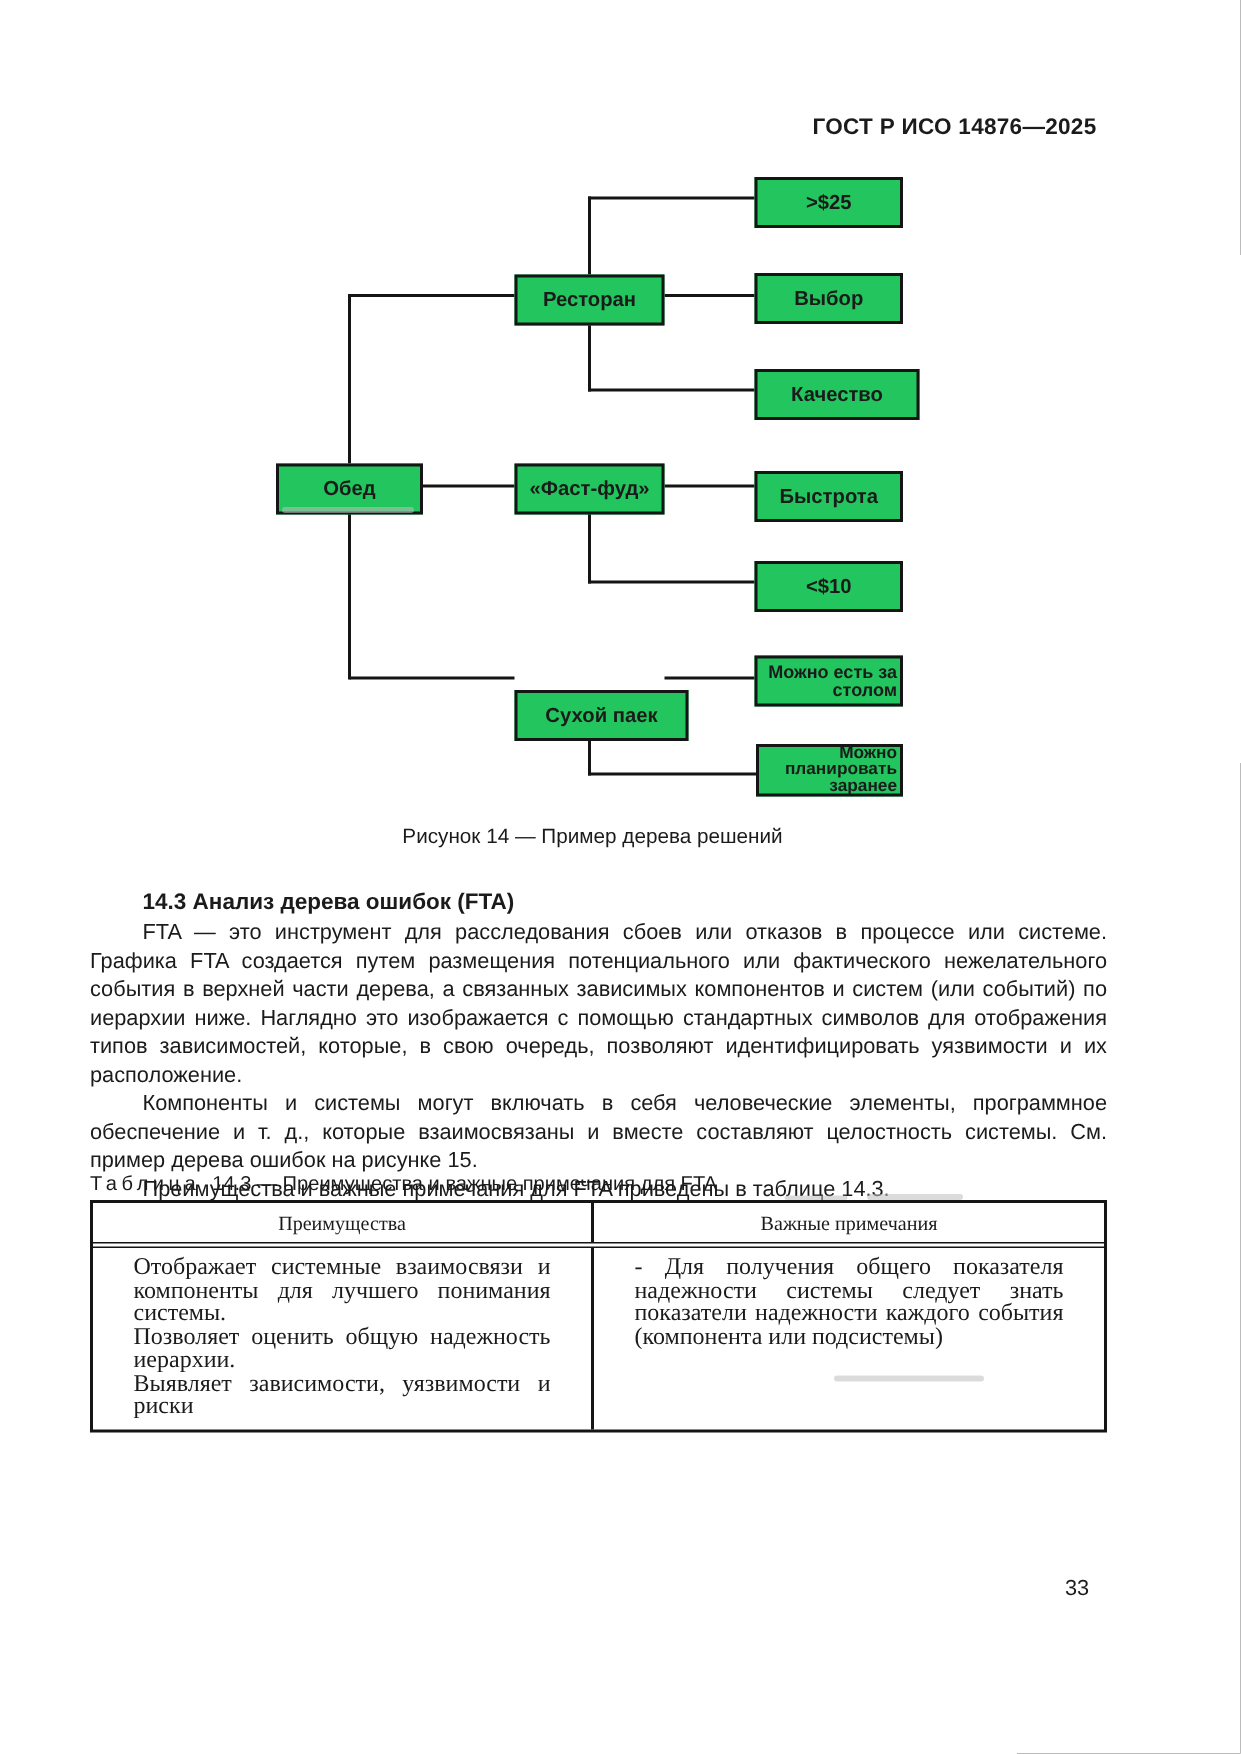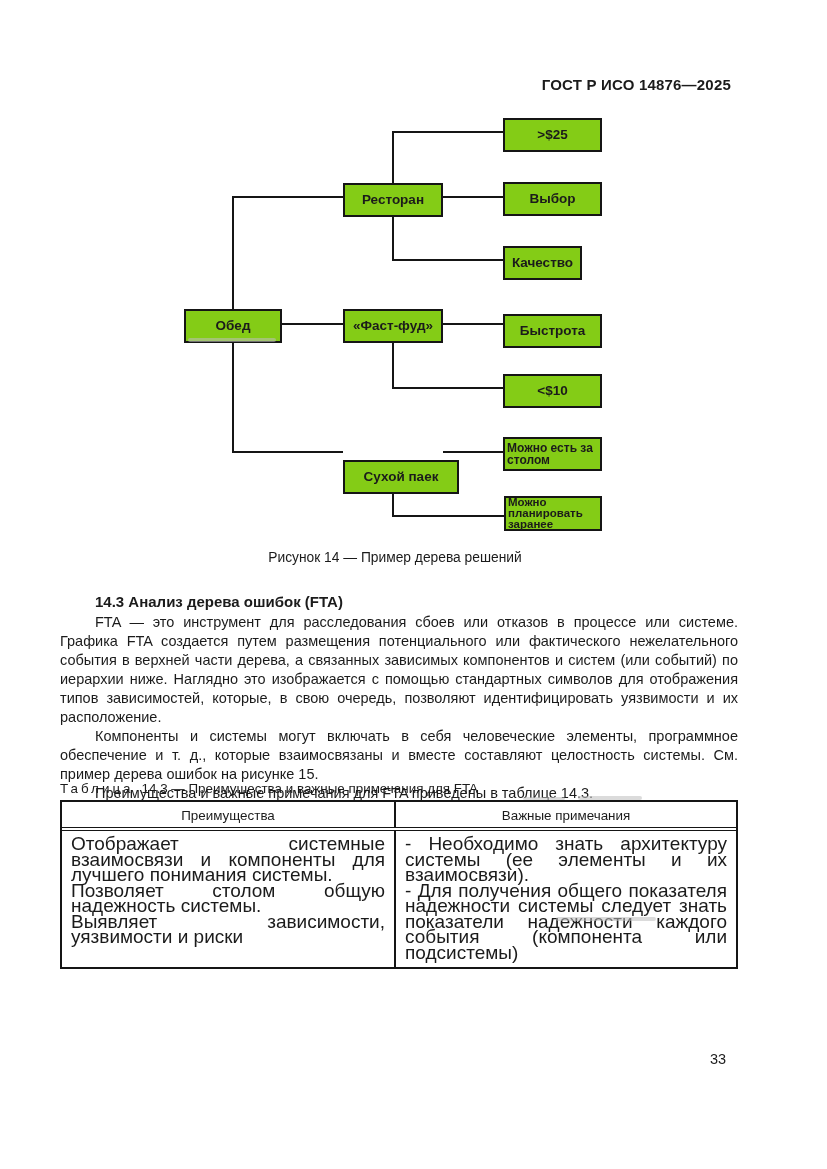--- a/index.html
+++ b/index.html
@@ -13,23 +13,23 @@
     position:absolute; top:76px; right:96px;
     font-size:15px; font-weight:bold; letter-spacing:.2px;
   }
   .page-number {
     position:absolute; top:1051px; left:700px; width:36px;
     text-align:center; font-size:14.5px;
   }
   
   .dbox {
     position:absolute; box-sizing:border-box;
-    border:2px solid #151515; background:#84cc16;
+    border:2px solid #151515; background:#22c55e;
     display:flex; align-items:center; justify-content:center;
-    text-align:left; font-weight:bold; font-size:13.5px; line-height:1.05;
+    text-align:right; font-weight:bold; font-size:13.5px; line-height:1.05;
     padding:15px 2px;
   }
   .dbox.small { font-size:12px;  line-height:12.5px; }
   .dbox.tiny  { font-size:11.5px; line-height:11px; }
   .ln { position:absolute; background:#151515; }
   .fig-caption {
     position:absolute; left:160px; top:550px; width:470px;
     text-align:center; font-size:13.8px;
   }
   
@@ -46,28 +46,28 @@
   .tbl-caption {
     position:absolute; left:60px; top:781px; font-size:13.4px;
   }
   .tbl-caption .spaced { letter-spacing:3px; margin-right:8px; }
   .tbl {
     position:absolute; left:60px; top:800px; width:678px;
     box-sizing:border-box; border:2px solid #151515; background:#fff;
   }
   .tbl-row { display:flex; }
   .tbl-head { border-bottom:4px double #151515; }
-  .tbl .cell { box-sizing:border-box; }
+  .tbl .cell { box-sizing:border-box;font-family:Liberation Serif, serif; }
   .tbl .c-left  { width:335px; border-right:2px solid #151515; }
   .tbl .c-right { width:341px; }
   .tbl-head .cell {
     padding:6px 8px 4px; text-align:center; font-size:13.4px;
   }
   .tbl-body .cell {
-    padding:5px 9px 7px; font-size:19px; line-height:15.5px;
+    padding:5px 27px 7px; font-size:16px; line-height:15.5px;
     text-align:justify;
   }
   .tbl-body .cell div { margin:0; }
   
   .smudge { position:absolute; background:#bfbfbf; opacity:.55; border-radius:2px; filter:blur(.4px); }
 </style>
 </head>
 <body>
 
 <div class="page">
@@ -94,21 +94,21 @@
     <div class="ln" style="left:392px;top:515px;width:112px;height:2px"></div>
 
     <div class="dbox" style="left:184px;top:309px;width:98px;height:30px">Обед</div>
 
     <div class="dbox" style="left:343px;top:183px;width:100px;height:29px">Ресторан</div>
     <div class="dbox" style="left:343px;top:309px;width:100px;height:29px">«Фаст-фуд»</div>
     <div class="dbox" style="left:343px;top:460px;width:116px;height:29px">Сухой паек</div>
 
     <div class="dbox" style="left:503px;top:118px;width:99px;height:29px">&gt;$25</div>
     <div class="dbox" style="left:503px;top:182px;width:99px;height:29px">Выбор</div>
-    <div class="dbox" style="left:503px;top:246px;width:79px;height:29px">Качество</div>
+    <div class="dbox" style="left:503px;top:246px;width:110px;height:29px">Качество</div>
     <div class="dbox" style="left:503px;top:314px;width:99px;height:29px">Быстрота</div>
     <div class="dbox" style="left:503px;top:374px;width:99px;height:29px">&lt;$10</div>
     <div class="dbox small" style="left:503px;top:437px;width:99px;height:30px">Можно есть за столом</div>
     <div class="dbox tiny" style="left:504px;top:496px;width:98px;height:35px">Можно планировать заранее</div>
 
     <div class="fig-caption">Рисунок 14 — Пример дерева решений</div>
   </div>
 
   <div class="text-flow">
     <h2>14.3 Анализ дерева ошибок (FTA)</h2>
@@ -122,25 +122,24 @@
   </div>
 
   <div class="tbl">
     <div class="tbl-row tbl-head">
       <div class="cell c-left">Преимущества</div>
       <div class="cell c-right">Важные примечания</div>
     </div>
     <div class="tbl-row tbl-body">
       <div class="cell c-left">
         <div>Отображает системные взаимосвязи и компоненты для лучшего понимания системы.</div>
-        <div>Позволяет столом общую надежность системы.</div>
+        <div>Позволяет оценить общую надежность иерархии.</div>
         <div>Выявляет зависимости, уязвимости и риски</div>
       </div>
       <div class="cell c-right">
-        <div>- Необходимо знать архитектуру системы (ее элементы и их взаимосвязи).</div>
         <div>- Для получения общего показателя надежности системы следует знать показатели надежности каждого события (компонента или подсистемы)</div>
       </div>
     </div>
   </div>
 
   <div class="page-number">33</div>
 
   <div class="smudge" style="left:188px;top:338px;width:88px;height:4px"></div>
   <div class="smudge" style="left:523px;top:797px;width:42px;height:3px"></div>
   <div class="smudge" style="left:578px;top:796px;width:64px;height:4px"></div>

